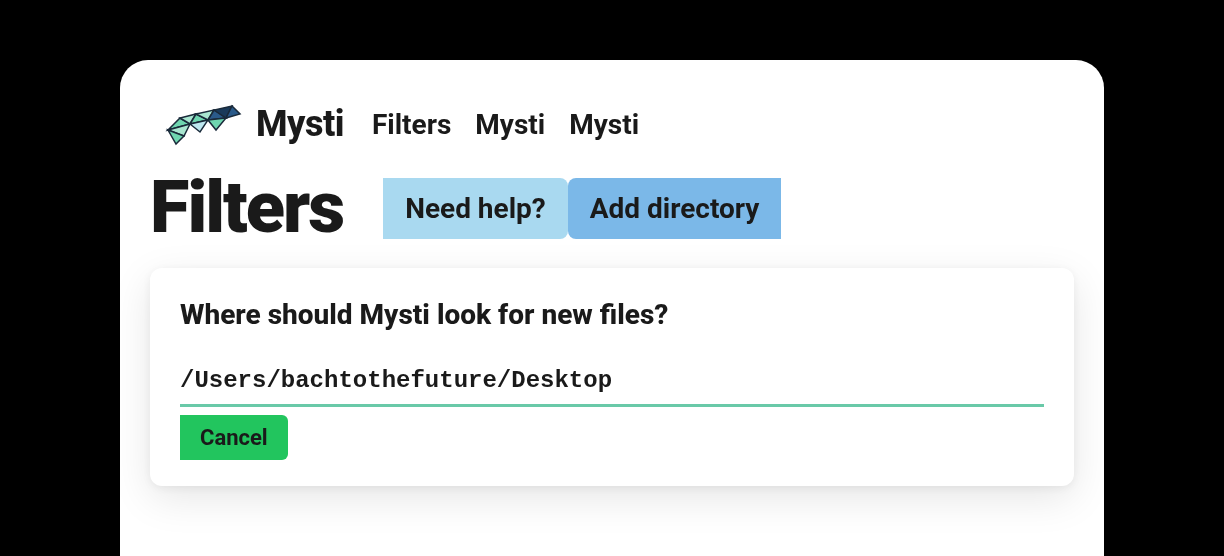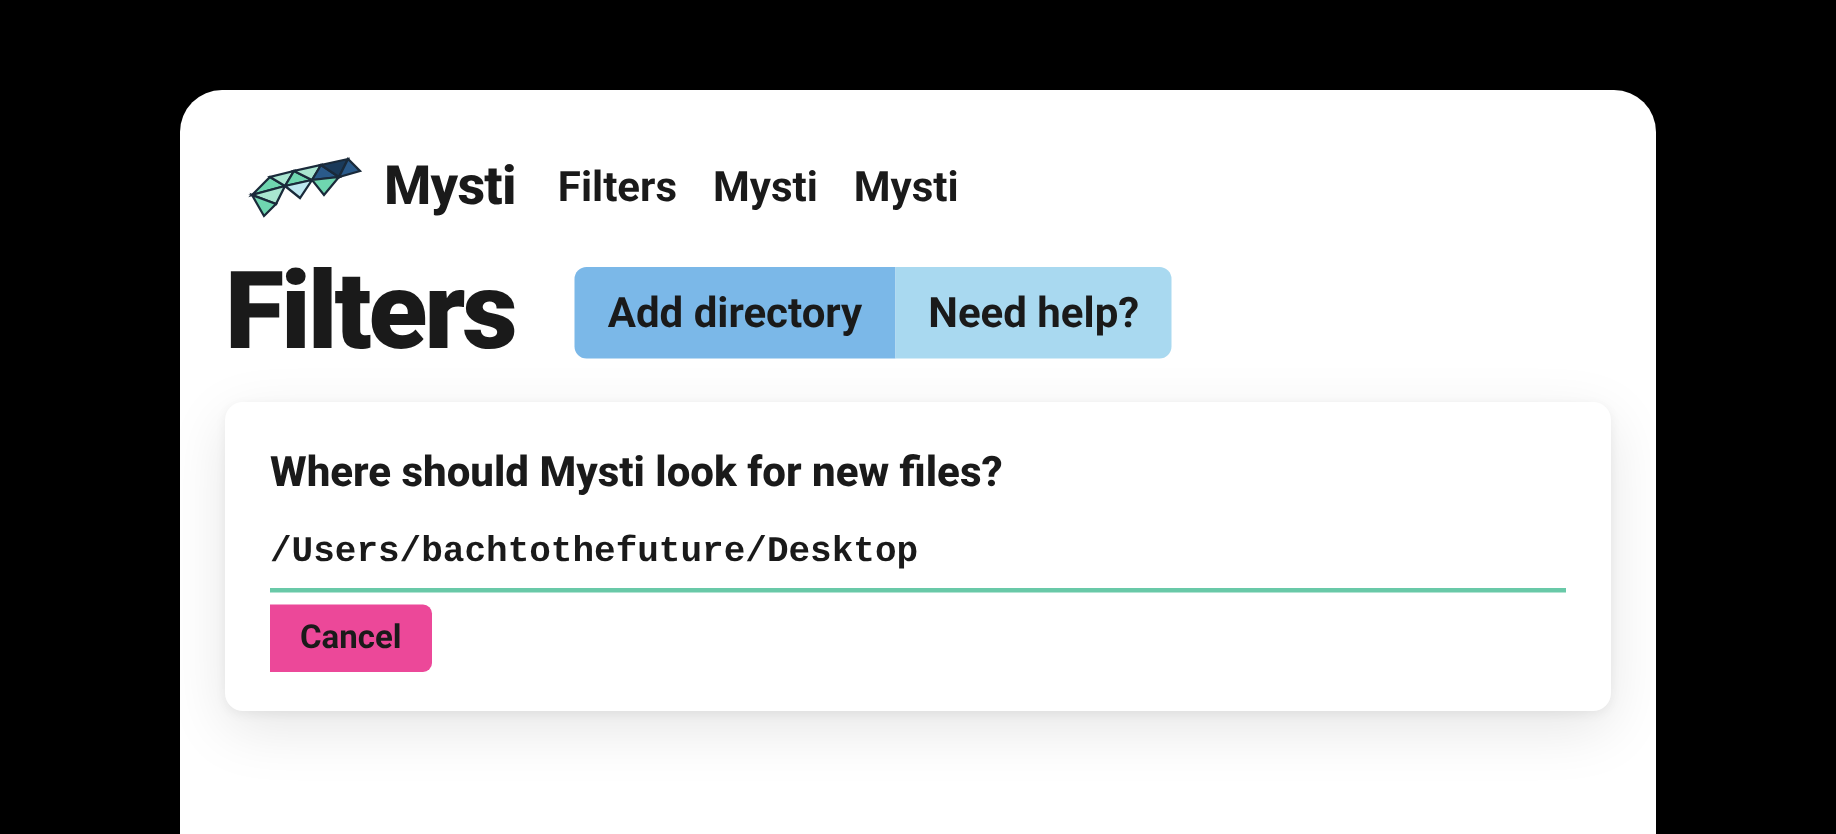--- a/index.html
+++ b/index.html
@@ -105,21 +105,21 @@
       border-radius: 12px;
       margin: 0 30px;
       padding: 30px 30px 26px 30px;
       box-shadow: 0 12px 40px rgba(0,0,0,0.10), 0 2px 8px rgba(0,0,0,0.06);
     }
     
     .form-question {
       font-size: 28px;
       font-weight: 800;
       color: #1a1a1a;
-      margin-bottom: 22px;
+      margin-bottom: 34px;
     }
     
     .path-input {
       width: 100%;
       border: none;
       border-bottom: 3px solid #69c9a8;
       font-family: "Courier New", Courier, monospace;
       font-size: 24px;
       font-weight: 600;
       color: #1a1a1a;
@@ -146,21 +146,21 @@
     .form-btn-folder {
       background: #7bb8e8;
       border-radius: 6px 0 0 6px;
     }
     
     .form-btn-save {
       background: #a9d9f0;
     }
     
     .form-btn-cancel {
-      background: #ec4899;
+      background: #22c55e;
       border-radius: 0 6px 6px 0;
     }
   </style>
 </head>
 <body>
 
 <div class="card">
 
   <div class="header">
     <div class="logo-group">
@@ -184,22 +184,22 @@
     <nav class="nav">
       <a class="nav-item">Filters</a>
       <a class="nav-item">Mysti</a>
       <a class="nav-item">Mysti</a>
     </nav>
   </div>
 
   <div class="title-row">
     <h1 class="page-title">Filters</h1>
     <div class="action-buttons">
+      <button class="btn btn-lightblue">Need help?</button>
       <button class="btn btn-blue">Add directory</button>
-      <button class="btn btn-lightblue">Need help?</button>
     </div>
   </div>
 
   <div class="form-card">
     <div class="form-question">Where should Mysti look for new files?</div>
     <input type="text" class="path-input" value="/Users/bachtothefuture/Desktop" style="">
     <div class="form-actions">
       <button class="form-btn form-btn-cancel">Cancel</button>
     </div>
   </div>

